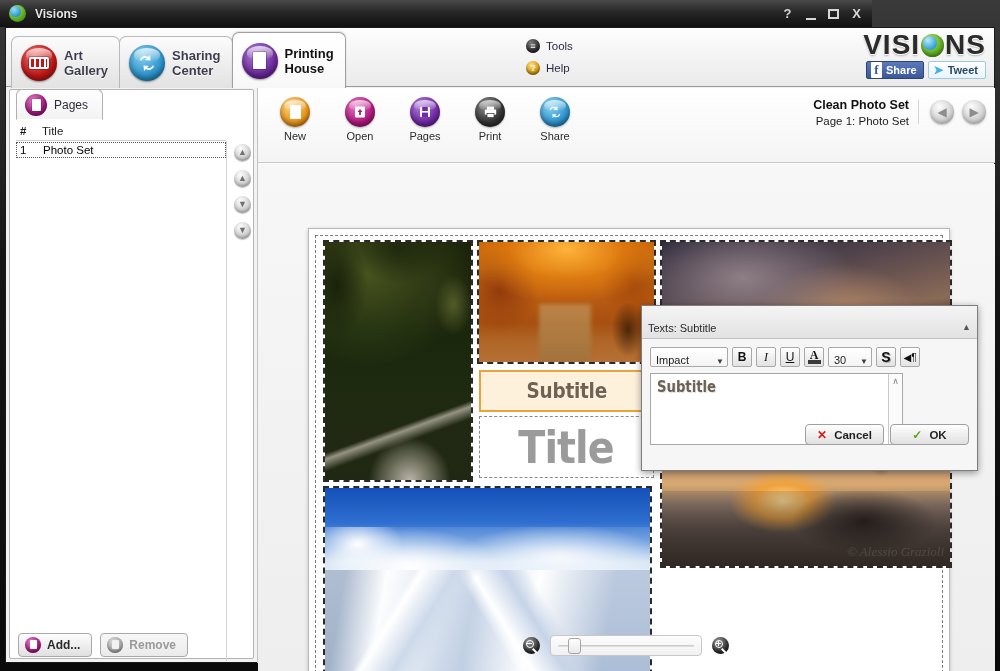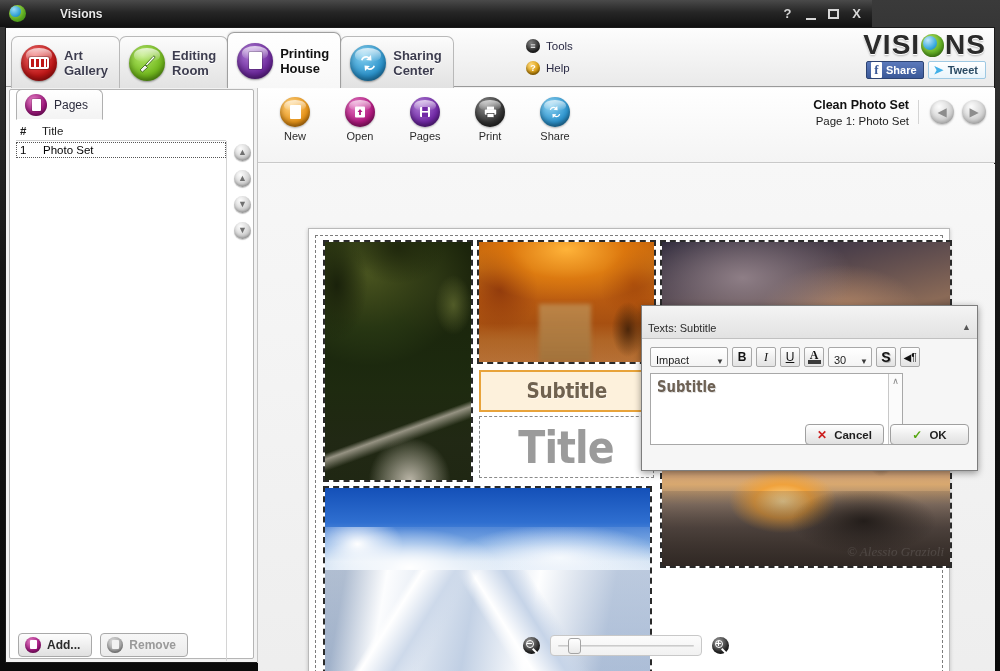--- a/index.html
+++ b/index.html
@@ -13,21 +13,21 @@
   .app {
     position: relative; width: 1000px; height: 671px;
     background: linear-gradient(180deg,#3a3a3a 0%, #151515 40%, #0a0a0a 100%);
     overflow: hidden;
   }
 
   
   .titlebar {
     position: absolute; left: 0; top: 0; width: 872px; height: 27px;
     background: linear-gradient(180deg,#4a4a4a 0%,#262626 45%,#111 100%);
-    display: flex; align-items: center; gap: 25px;
+    display: flex; align-items: center;
   }
   .tb-logo {
     width: 17px; height: 17px; margin-left: 9px; border-radius: 50%;
     background: radial-gradient(circle at 35% 30%, #bfe96a, #5aa81e 60%, #2f7c12);
     position: relative; flex: none;
   }
   .tb-logo::after {
     content:""; position: absolute; left: 1px; top: 1px; width: 11px; height: 11px;
     border-radius: 50%;
     background: radial-gradient(circle at 35% 30%, #9adcf5, #2f9fd4 65%, #1b6e9d);
@@ -492,54 +492,42 @@
         <div class="tab">
           <div class="tab-ico ico-red">
             <span class="glyph">
                 <span class="film"></span>
               </span>
           </div>
           <div class="tab-label">Art
 Gallery</div>
         </div>
 
-        <div class="tab">
-          <div class="tab-ico ico-green">
-            <span class="glyph">
-              <svg width="22" height="22" viewBox="0 0 22 22" aria-hidden="true">
-                <path d="M4 18 L9 13 L11.5 15.5 L6.5 20 Z" fill="#f3f3f3" stroke="#2f5a0c" stroke-width="0.8"></path>
-                <path d="M9.5 12.5 L17 4.5 C18.2 3.3 19.6 4.6 18.5 5.9 L11 13.8 Z" fill="#ffffff" stroke="#2f5a0c" stroke-width="0.8"></path>
-              </svg>
-            </span>
-          </div>
-          <div class="tab-label">Editing
-Room</div>
-        </div>
-
-        <div class="tab active">
-          <div class="tab-ico ico-purple">
-            <span class="glyph">
-                <span class="doc"></span>
-              </span>
-          </div>
-          <div class="tab-label">Printing
-House</div>
-        </div>
 
         <div class="tab">
           <div class="tab-ico ico-blue">
             <span class="glyph">
               <svg width="24" height="24" viewBox="0 0 24 24" aria-hidden="true">
                 <path d="M5 9 C6 5.5 10 4 13 6 L15 4 L15.5 9.5 L10 9 L12 7.2 C9.8 6 7.2 7 6.6 9.4 Z" fill="#fff"></path>
                 <path d="M19 15 C18 18.5 14 20 11 18 L9 20 L8.5 14.5 L14 15 L12 16.8 C14.2 18 16.8 17 17.4 14.6 Z" fill="#fff"></path>
               </svg>
             </span>
           </div>
           <div class="tab-label">Sharing
 Center</div>
+        </div>
+
+        <div class="tab active">
+          <div class="tab-ico ico-purple">
+            <span class="glyph">
+                <span class="doc"></span>
+              </span>
+          </div>
+          <div class="tab-label">Printing
+House</div>
         </div>
       </div>
 
       <div class="menu-links">
         <div class="mlink">
           <span class="mico mico-tools">≡</span>
           <span>Tools</span>
         </div>
         <div class="mlink">
           <span class="mico mico-help">?</span>

